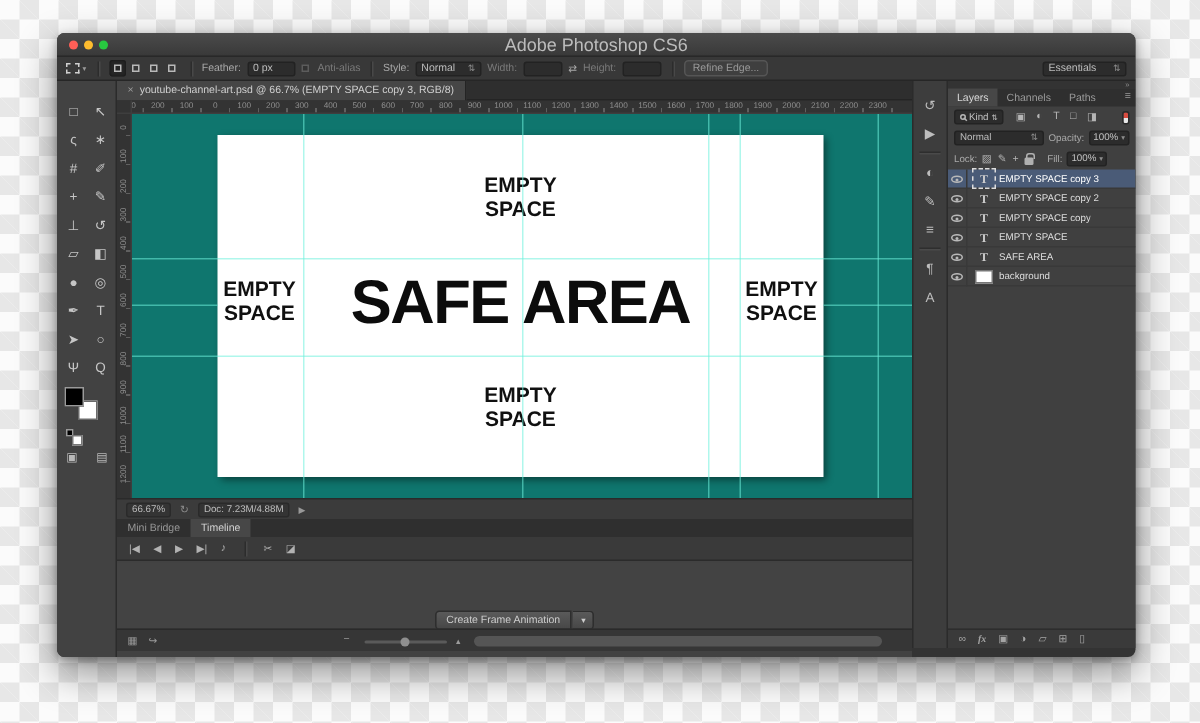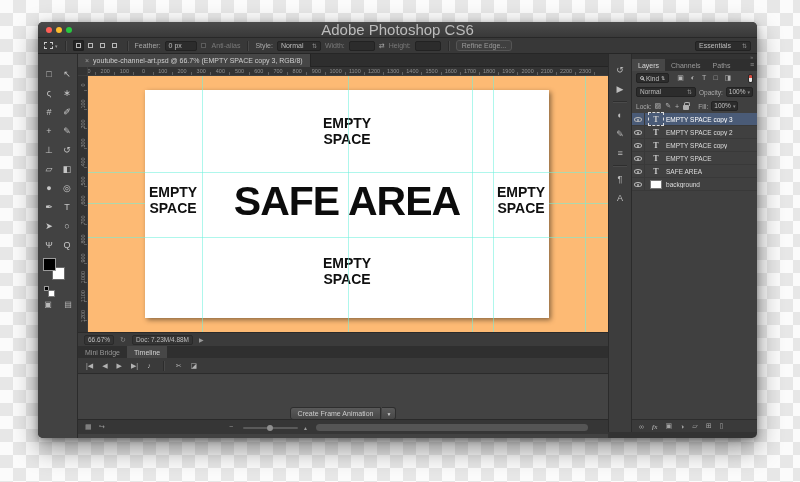--- a/index.html
+++ b/index.html
@@ -11,21 +11,21 @@
       linear-gradient(45deg,#e7e7e7 25%,transparent 25%,transparent 75%,#e7e7e7 75%),
       linear-gradient(45deg,#e7e7e7 25%,transparent 25%,transparent 75%,#e7e7e7 75%);
     background-size:26px 26px;background-position:0 0,13px 13px;}
   .window{position:absolute;left:38px;top:22px;width:719px;height:416px;background:#333;
     border-radius:5px;overflow:hidden;box-shadow:0 10px 26px rgba(0,0,0,.45),0 2px 6px rgba(0,0,0,.3);
     color:#c9c9c9;font-size:7px}
   
   .titlebar{position:absolute;left:0;top:0;right:0;height:16px;background:linear-gradient(#4b4b4b,#393939);border-bottom:1px solid #282828}
   .tl{position:absolute;left:8px;top:5px;display:flex;gap:4px}
   .tl i{width:6px;height:6px;border-radius:50%;display:block}
-  .title{line-height:16px;text-align:center;font-size:15px;color:#bcbcbc}
+  .title{line-height:16px;text-align:center;font-size:12px;color:#bcbcbc}
   
   .optionsbar{position:absolute;left:0;top:16px;right:0;height:16px;background:#383838;border-bottom:1px solid #262626;
     display:flex;align-items:center;padding:0 6px;gap:4px;font-size:7px;color:#a8a8a8;white-space:nowrap}
   .opt-tool{display:flex;align-items:center;gap:2px}
   .opt-tool .msq{width:9px;height:7px;border:1px dashed #cfcfcf;display:block}
   .caret{font-size:5px;color:#9a9a9a}
   .sep{width:1px;height:10px;background:#2c2c2c;box-shadow:1px 0 0 #484848;margin:0 3px}
   .mode-btns{display:flex;gap:1px}
   .mbtn{width:11px;height:11px;display:flex;align-items:center;justify-content:center;border-radius:2px}
   .mbtn.active{background:#262626;box-shadow:inset 0 0 2px #111}
@@ -55,21 +55,21 @@
   .corner{position:absolute;left:0;top:13px;width:10px;height:9px;background:#333;border-right:1px solid #3e3e3e;border-bottom:1px solid #3e3e3e}
   .hruler{position:absolute;left:10px;top:13px;right:0;height:9px;background:#333;border-bottom:1px solid #3e3e3e;overflow:hidden}
   .hruler:before{content:"";position:absolute;left:7px;right:0;bottom:0;height:3px;
     background:repeating-linear-gradient(to right,rgba(255,255,255,.22) 0 1px,transparent 1px 19.2px)}
   .hruler span{position:absolute;top:1px;width:20px;text-align:center;font-size:5.5px;color:#8f8f8f}
   .vruler{position:absolute;left:0;top:22px;width:10px;bottom:14px;background:#333;border-right:1px solid #3e3e3e;overflow:hidden}
   .vruler:before{content:"";position:absolute;top:14px;bottom:0;right:0;width:3px;
     background:repeating-linear-gradient(to bottom,rgba(255,255,255,.22) 0 1px,transparent 1px 19.2px)}
   .vruler span{position:absolute;left:-5px;width:20px;height:10px;line-height:10px;text-align:center;
     transform:rotate(-90deg);font-size:5.5px;color:#8f8f8f}
-  .viewport{position:absolute;left:10px;top:22px;right:0;bottom:14px;background:#fdba74;overflow:hidden}
+  .viewport{position:absolute;left:10px;top:22px;right:0;bottom:14px;background:#0f766e;overflow:hidden}
   .canvas{position:absolute;left:57px;top:14px;width:404px;height:228px;background:#fff;box-shadow:2px 2px 5px rgba(0,0,0,.45)}
   .pc-text{position:absolute;width:120px;text-align:center;font-weight:bold;font-size:14px;line-height:15.5px;color:#101010}
   .pc-top{left:142px;top:26px}
   .pc-left{left:-32px;top:95px}
   .pc-right{left:316px;top:95px}
   .pc-bottom{left:142px;top:166px}
   .pc-safe{position:absolute;left:0;top:88px;width:404px;text-align:center;font-weight:bold;font-size:41px;letter-spacing:-1px;color:#0c0c0c}
   .guide{position:absolute;z-index:3}
   .gv{top:0;bottom:0;width:1px}
   .gh{height:1px}

